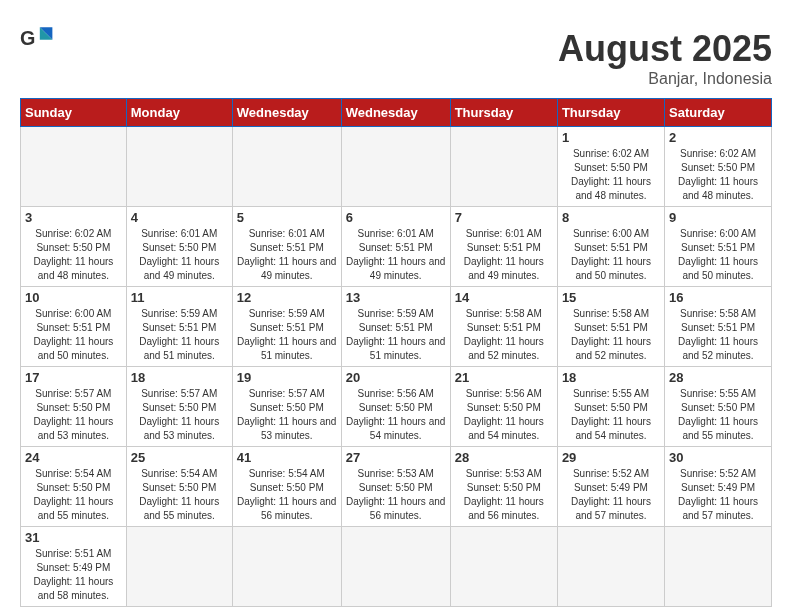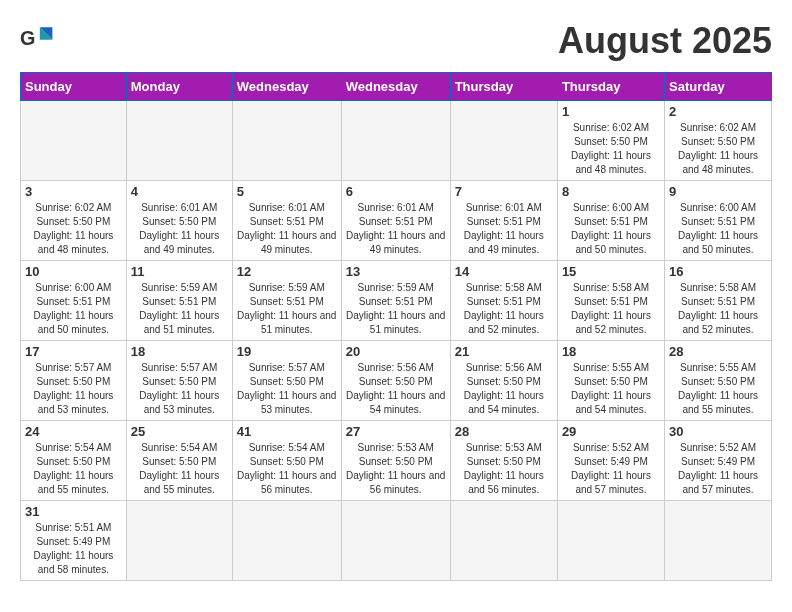--- a/index.html
+++ b/index.html
@@ -25,32 +25,33 @@
       width: 36px;
       height: 36px;
     }
     .title-block {
       text-align: right;
     }
     .month-year {
       font-size: 36px;
       font-weight: bold;
       color: #333;
+      margin-top: 8px;
     }
     .location {
       font-size: 16px;
       color: #555;
     }
     .calendar {
       width: 100%;
       border-collapse: collapse;
       border: 1px solid #ccc;
     }
     .calendar th {
-      background: #a21caf;
+      background: #b91c1c;
       color: #fff;
       font-size: 13px;
       font-weight: bold;
       padding: 6px 4px;
       text-align: left;
       border: 1px solid #1565c0;
     }
     .calendar td {
       vertical-align: top;
       border: 1px solid #ccc;
@@ -87,20 +88,21 @@
 <div class="header">
   <div class="logo">
     <svg class="logo-icon" viewBox="0 0 40 40">
       <text x="0" y="28" font-size="22" font-weight="bold" fill="#333">G</text>
       <polygon points="22,8 36,8 36,22" fill="#1565c0"></polygon>
       <polygon points="22,8 36,22 22,22" fill="#2196a8"></polygon>
     </svg>
   </div>
   <div class="title-block">
     <div class="month-year">August 2025</div>
+    <div class="location">Banjar, Indonesia</div>
   </div>
 </div>
 
 <table class="calendar">
   <thead>
     <tr>
     <th>Sunday</th>
         <th>Monday</th>
         <th>Wednesday</th>
         <th>Wednesday</th>

